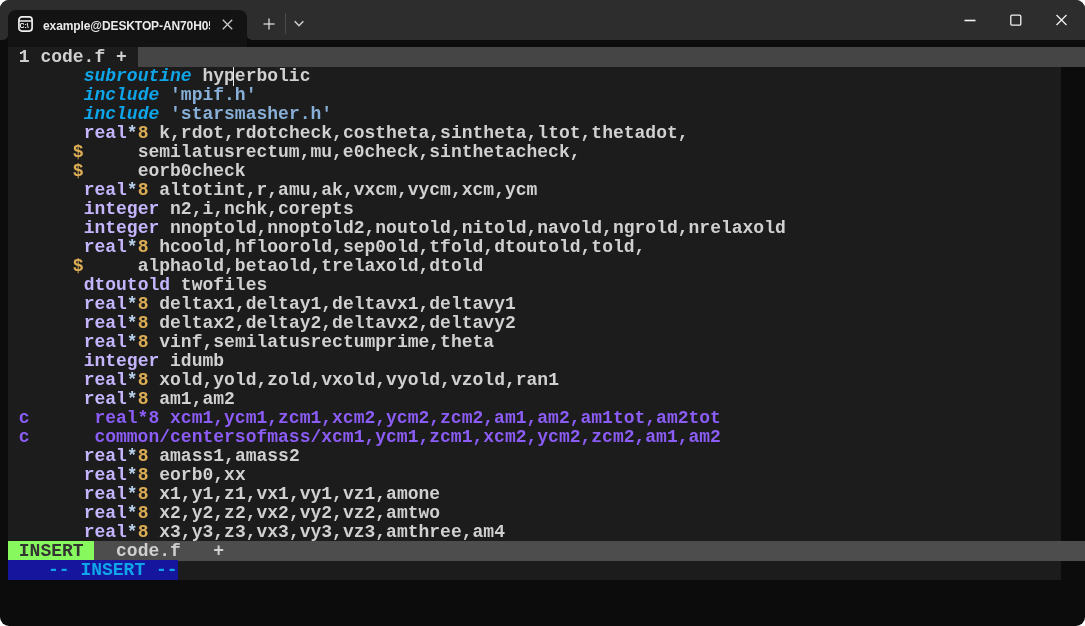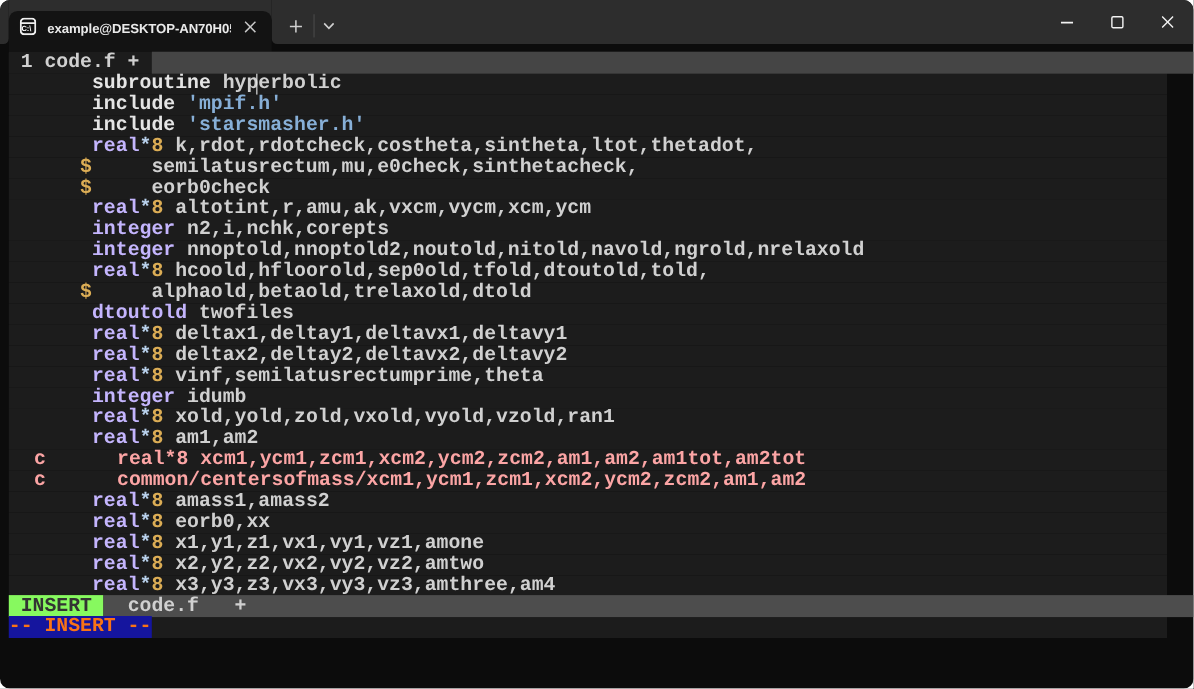--- a/index.html
+++ b/index.html
@@ -8,34 +8,34 @@
 .tbA{position:absolute;left:0;top:0;width:8px;height:40px;background:#2d2d2d;border-bottom-right-radius:5px;}
 .tbB{position:absolute;left:247px;top:0;width:838px;height:40px;background:#2d2d2d;border-bottom-left-radius:5px;}
 .tbC{position:absolute;left:8px;top:0;width:239px;height:18px;background:#2d2d2d;}
 #tab{position:absolute;left:8px;top:10px;width:239px;height:37px;background:#131313;border-radius:8px 8px 0 0;}
 #tabtitle{position:absolute;left:35px;top:9px;width:167px;height:18px;overflow:hidden;
   font-family:"Liberation Sans",sans-serif;font-size:12px;font-weight:bold;color:#eaeaea;white-space:nowrap;letter-spacing:-0.1px;}
 .term{position:absolute;left:8px;top:47.5px;width:1053px;
   font-family:"Liberation Mono",monospace;font-size:18px;line-height:19px;font-weight:bold;
   color:#d0d0d0;}
 .row{height:19px;background:#1c1c1c;white-space:pre;}
-.g{color:#e5e5e5;}
+.g{color:#0ea5e9;font-style:italic;}
 .b{color:#c4b5fd;text-align:center;}
 .st{color:#b9d1ec;}
 .s{color:#87afd7;}
 .y{color:#dcad55;}
-.k{color:#fca5a5;margin-left:12px;}
+.k{color:#8b5cf6;}
 .tsel{background:#1c1c1c;color:#d0d0d0;}
 .tfill{background:#454545;}
 .txbtn{background:#6e6e6e;color:#bcbcbc;}
 .stins{background:#87f95f;color:#333333;}
 .stbar{background:#4d4d4d;color:#d0d0d0;}
 .stpct{background:#6e6e6e;color:#e0e0e0;}
 .stpos{background:#bef264;color:#3c3c3c;}
-.modemsg{background:#15159e;color:#f97316;}
+.modemsg{background:#15159e;color:#0ea5e9;padding-left:40px;}
 #cursor{position:absolute;left:232.5px;top:66.5px;width:1.5px;height:19px;background:#ededed;}
 svg{display:block;}
 .wbtn{position:absolute;top:0;}
 </style>
 </head>
 <body>
 <div id="win">
   <div id="titlebar">
     <div class="tbA"></div>
       <div class="tbB"></div>

